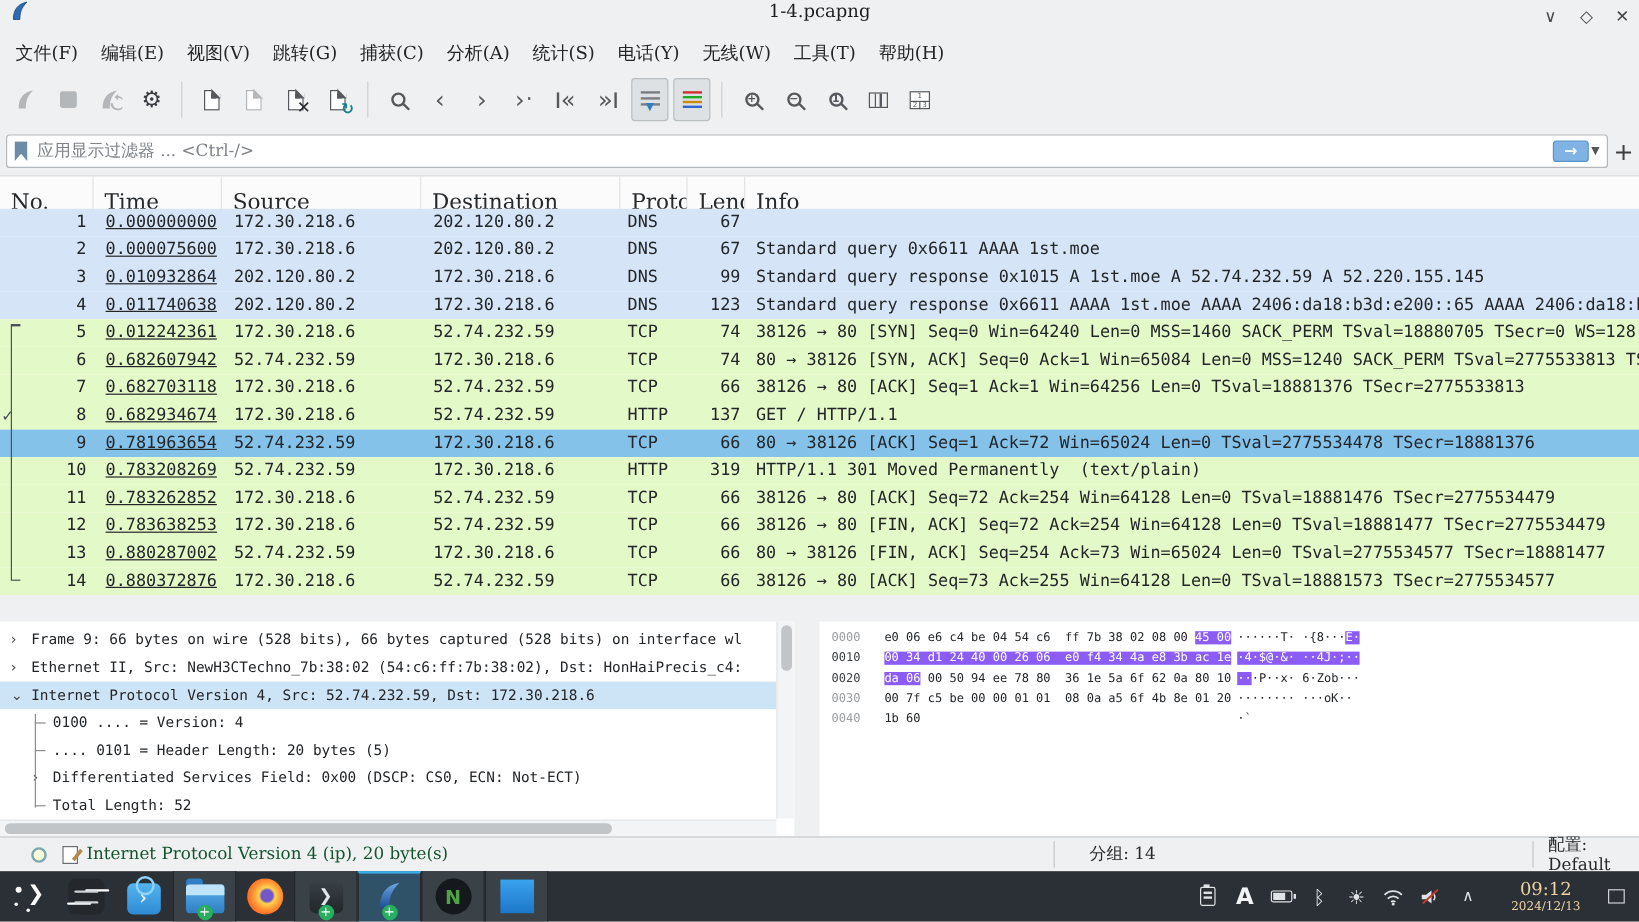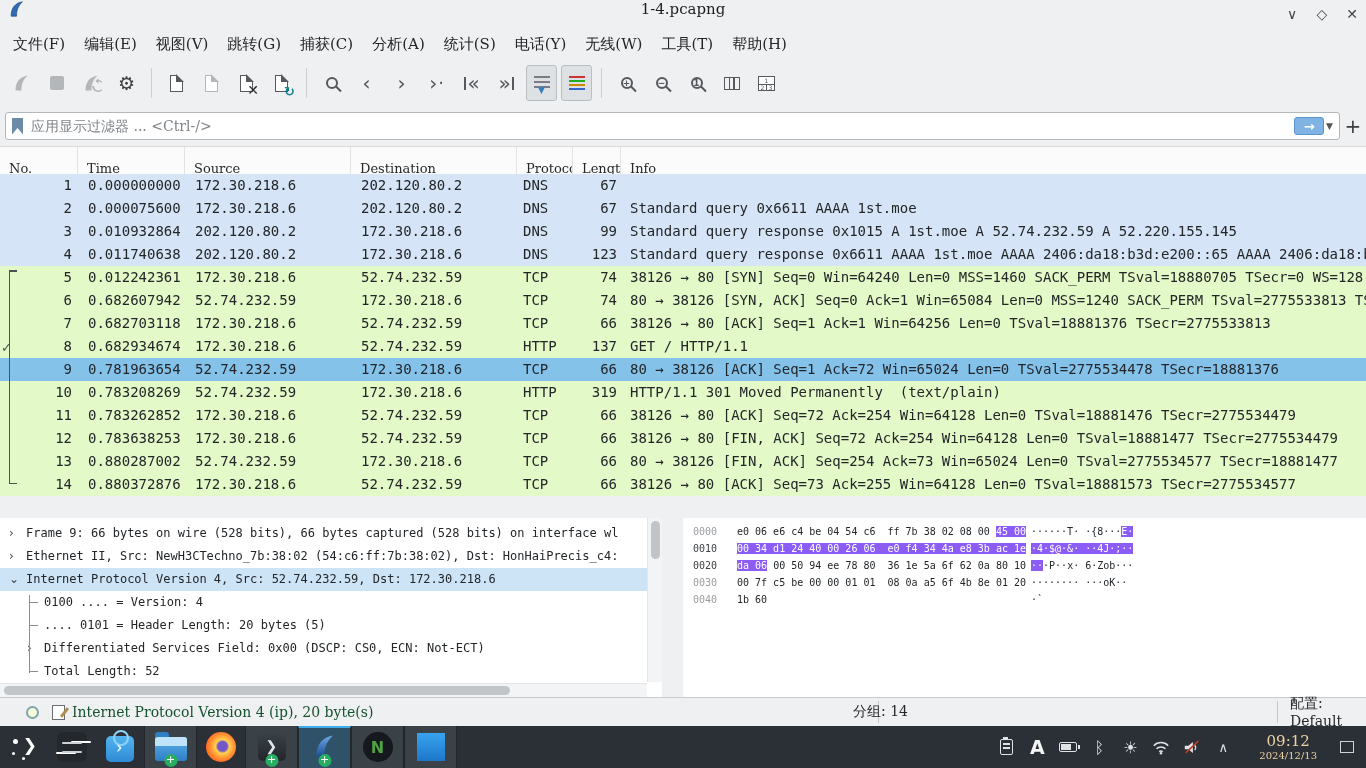--- a/index.html
+++ b/index.html
@@ -71,30 +71,30 @@
   .filter-input::placeholder { color:#7f8388; opacity:1; }
   .apply-btn { width:30px; height:18px; background:#7fb3e3; border:1px solid #5c94c9; border-radius:3px;
                display:flex; align-items:center; justify-content:center; margin-right:2px; }
   .apply-btn .aarr { color:#fff; font-family:"DejaVu Sans",sans-serif; font-size:13px; font-weight:bold; line-height:1; }
   .apply-caret { font-size:9px; color:#555; margin-right:6px; font-family:"DejaVu Sans",sans-serif; }
   .plus-btn { width:26px; text-align:center; font-size:20px; color:#3a3e41; font-family:"DejaVu Sans",sans-serif; }
 
   
   .list-header { position:absolute; top:146px; left:0; right:0; height:44px; background:#fbfbfb;
                  border-top:1px solid #d8dadc; border-bottom:1px solid #9fb8d1; display:flex;
-                 font-size:13px; color:#26292c; align-items:flex-start; }
+                 font-size:18px; color:#26292c; align-items:flex-start; }
   .hcell { height:100%; display:flex; align-items:center; padding-left:9px; border-right:1px solid #e2e3e4; white-space:nowrap; overflow:hidden; }
   .rows { position:absolute; top:174px; left:0; right:0; height:322px; background:#fff;
           font-family:"DejaVu Sans Mono",monospace; font-size:14px; }
   .pkt-row { display:flex; height:23px; line-height:23px; white-space:pre; }
   .pkt-row.dns { background:#d5e4f6; }
   .pkt-row.tcp { background:#e4f9c8; }
   .pkt-row.selected { background:#85c2ea; }
   .c-no   { width:78px;  text-align:right; padding-right:6px; }
-  .c-time { width:107px; padding-left:10px; }
+  .c-time { width:107px; padding-left:10px;text-decoration:underline; }
   .c-src  { width:166px; padding-left:10px; }
   .c-dst  { width:166px; padding-left:10px; }
   .c-proto{ width:56px;  padding-left:6px; }
   .c-len  { width:48px;  text-align:right; padding-right:4px; }
   .c-info { flex:1; padding-left:9px; overflow:hidden; }
   .stream-bracket { position:absolute; left:9px; top:96px; width:7px; height:214px;
                     border-left:1.5px solid #4e5256; }
   .stream-bracket::before, .stream-bracket::after { content:""; position:absolute; left:0; width:7px; height:1.5px; background:#4e5256; }
   .stream-bracket::before { top:0; } .stream-bracket::after { bottom:0; }
   .stream-check { position:absolute; left:1px; top:162px; height:23px; line-height:23px;
@@ -130,21 +130,21 @@
 
   
   .statusbar { position:absolute; top:697px; left:0; right:0; height:29px; background:#eff0f1;
                border-top:1px solid #c9cacb; display:flex; align-items:center; font-size:14px; }
   .expert-dot { width:13px; height:13px; border-radius:50%; border:2px solid #7ba7ad; background:#f7fbda; margin-left:26px; }
   .note-ico { width:13px; height:15px; border:1.5px solid #6a6e71; background:#fff; margin-left:13px; position:relative; }
   .note-ico::after { content:""; position:absolute; right:-2px; top:1px; width:3px; height:11px;
                      background:#b08c4f; transform:rotate(38deg); }
   .status-sel { margin-left:7px; color:#14532d; }
   .sb-sep { position:absolute; top:3px; bottom:3px; width:1px; background:#c4c6c8; }
-  .sb-pkts { position:absolute; left:853px; color:#26292c; }
+  .sb-pkts { position:absolute; left:908px; color:#26292c; }
   .sb-prof { position:absolute; left:1290px; color:#26292c; }
 
   
   .taskbar { position:absolute; top:726px; left:0; right:0; height:42px; background:#2b3036;
              display:flex; align-items:stretch; }
   .tb-apps { display:flex; align-items:stretch; }
   .task { width:48px; display:flex; align-items:center; justify-content:center; position:relative; }
   .task.tile { width:53px; background:#3a4147; border-left:1px solid #23272c; border-right:1px solid #23272c; }
   .task.active { background:rgba(61,174,233,0.28); border-top:2px solid #3daee9; }
   .badge { position:absolute; bottom:1px; left:50%; transform:translateX(-50%); width:13px; height:13px;

